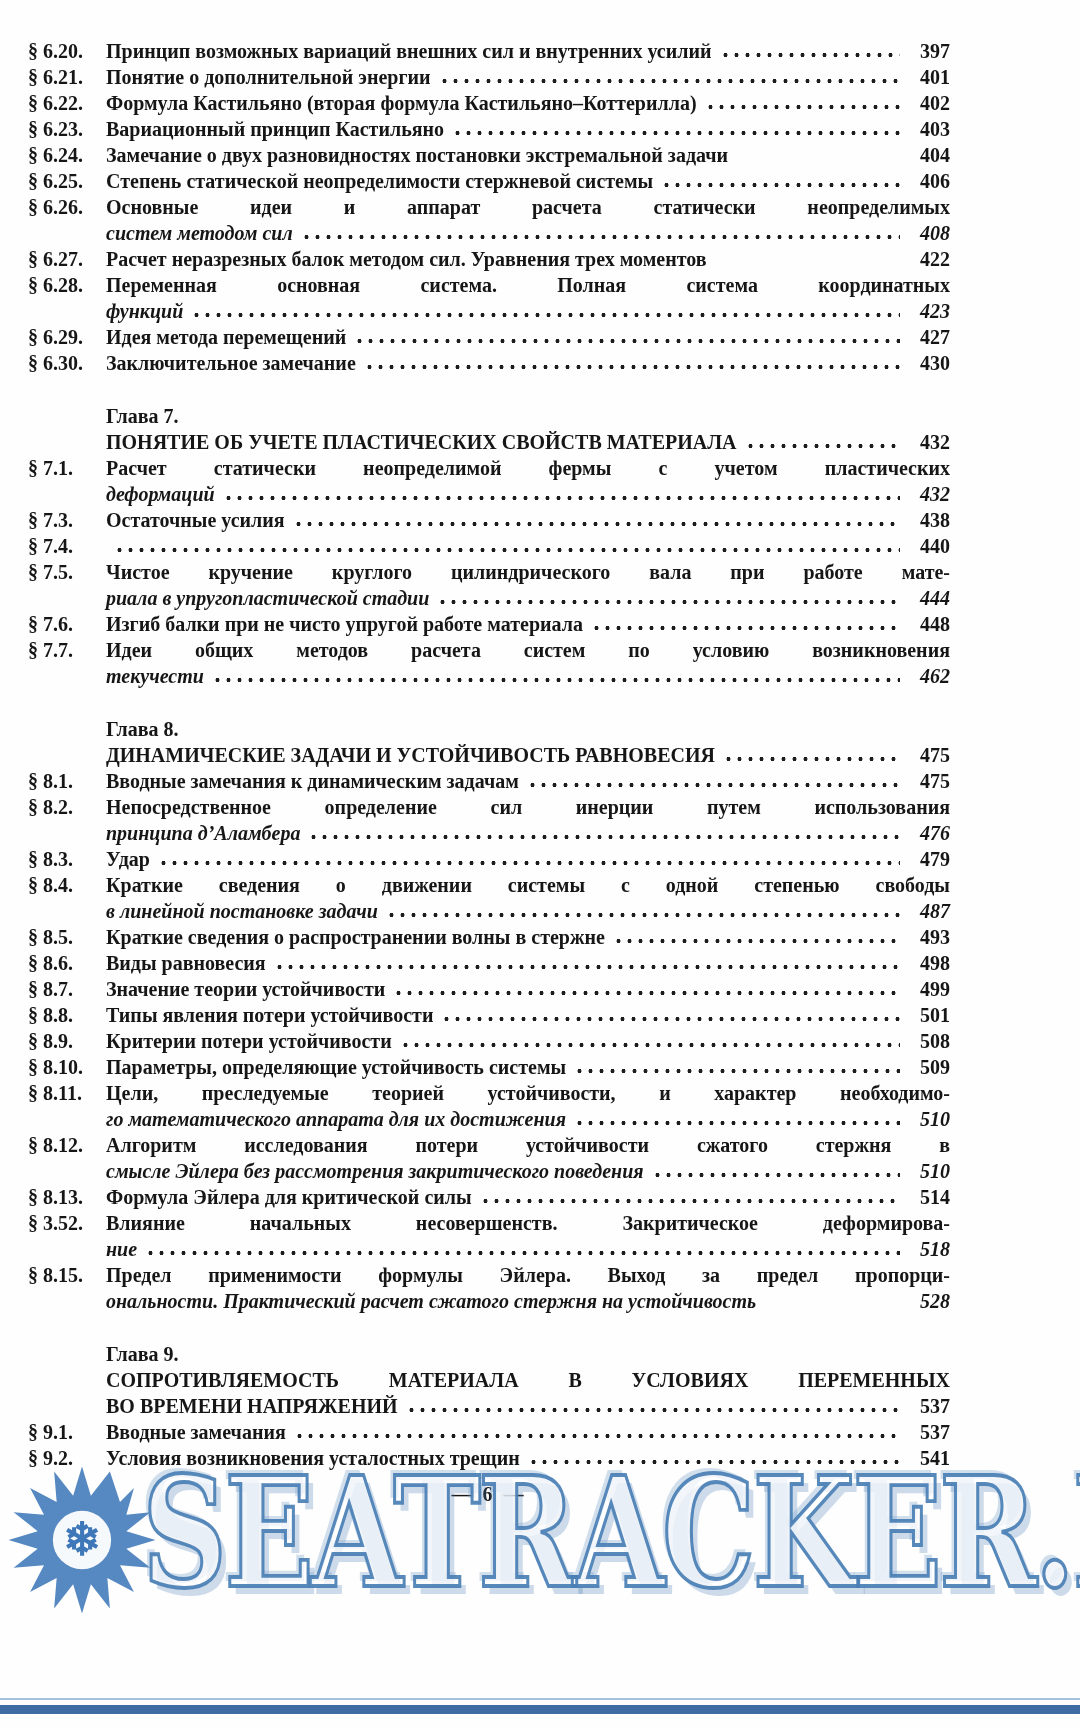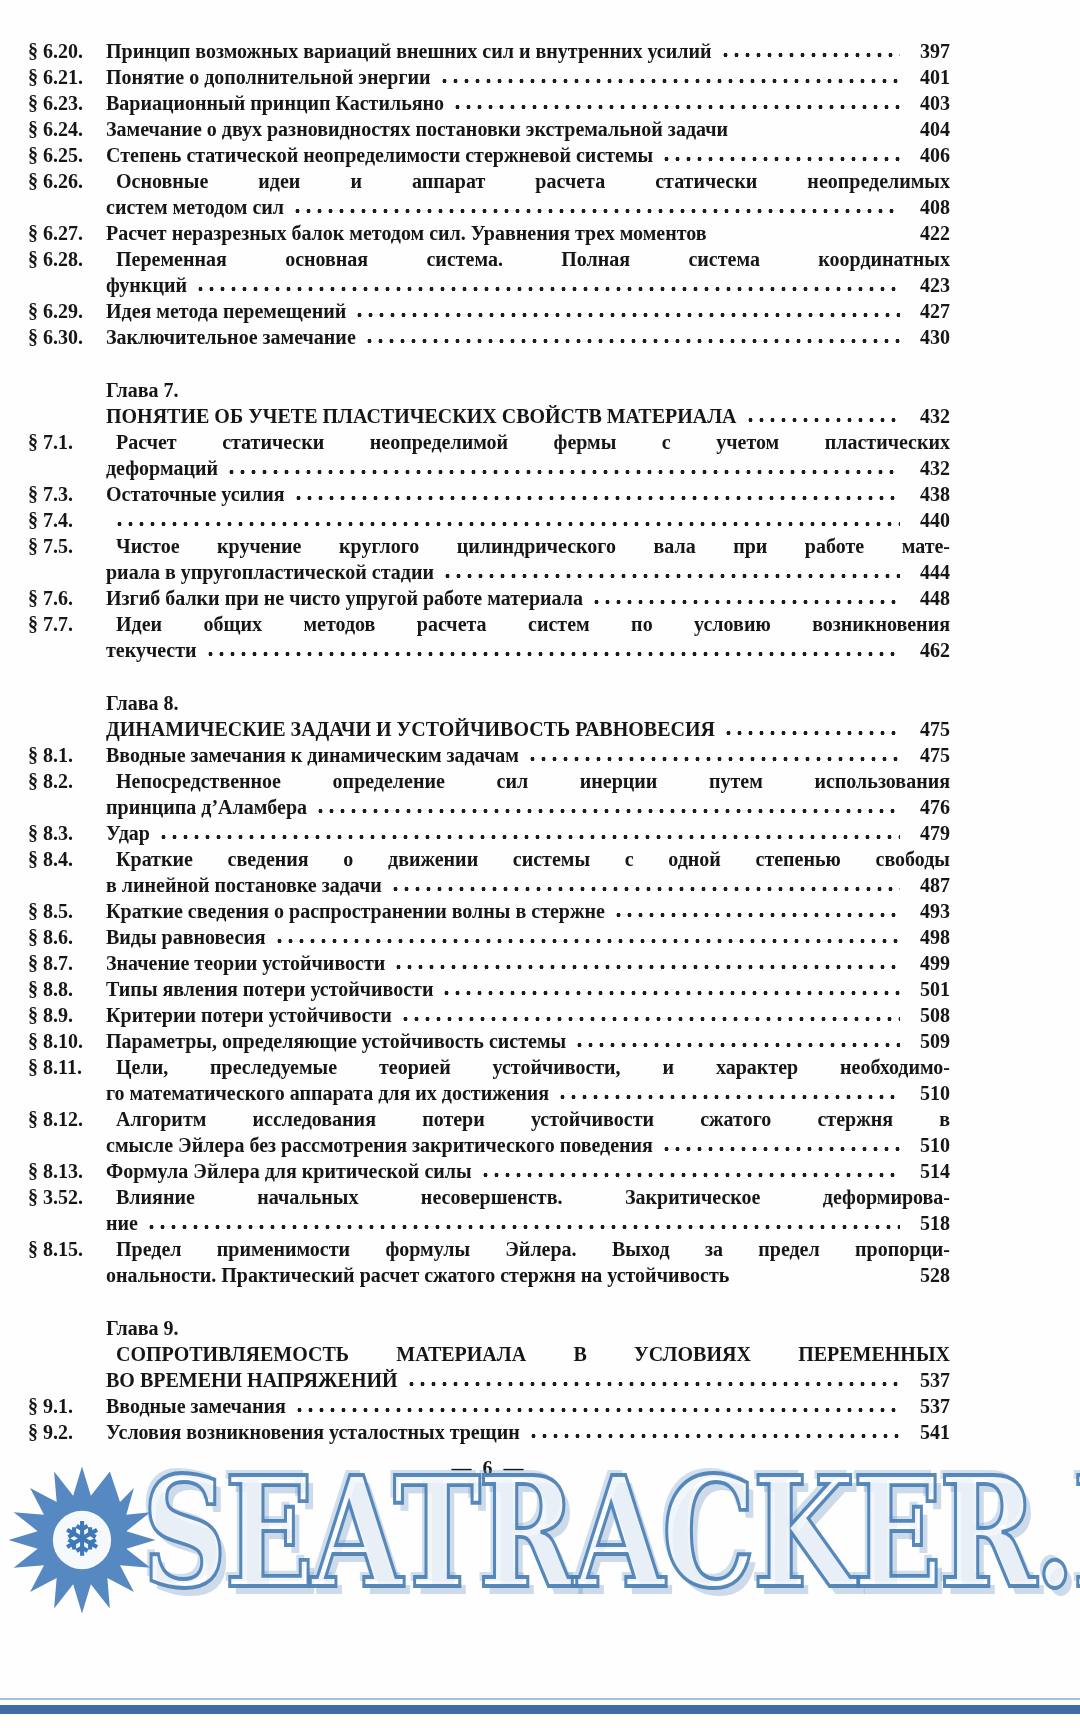--- a/index.html
+++ b/index.html
@@ -17,23 +17,23 @@
   
   .toc {
     position: absolute;
     top: 16px; left: 0; right: 0;
     padding: 22px 130px 0 28px;
     font-size: 20px;
   }
   .row { display: flex; line-height: 26px; }
   .label { flex: 0 0 78px; white-space: nowrap; }
   .cell { flex: 1 1 auto; min-width: 0; }
-  .entry .row.cont { padding-left: 78px; }
-
-  .justify { text-align: justify; text-align-last: justify; margin-left: 10px; }
+  .entry .row.cont { padding-left: 78px; font-style: italic; }
+
+  .justify { text-align: justify; text-align-last: justify; }
 
   .lastline { display: flex; align-items: baseline; }
   .lastline .text { flex: 0 1 auto; }
   .leader {
     flex: 1 1 auto;
     align-self: flex-end;
     height: 10px;
     margin: 0 4px 4px 8px;
     background-image: radial-gradient(circle, #1c1c1c 1.8px, rgba(0,0,0,0) 2.2px);
     background-size: 11px 10px;
@@ -120,20 +120,30 @@
             <span class="label">§ 6.21.</span>
             <div class="cell lastline">
               <span class="text">Понятие о дополнительной энергии</span>
               <span class="leader"></span>
               <span class="page-num">401</span>
             </div>
           </div>
         </div>
         <div class="entry">
           <div class="row">
+            <span class="label">§ 6.22.</span>
+            <div class="cell lastline">
+              <span class="text">Формула Кастильяно (вторая формула Кастильяно–Коттерилла)</span>
+              <span class="leader"></span>
+              <span class="page-num">402</span>
+            </div>
+          </div>
+        </div>
+        <div class="entry">
+          <div class="row">
             <span class="label">§ 6.23.</span>
             <div class="cell lastline">
               <span class="text">Вариационный принцип Кастильяно</span>
               <span class="leader"></span>
               <span class="page-num">403</span>
             </div>
           </div>
         </div>
         <div class="entry">
           <div class="row">

